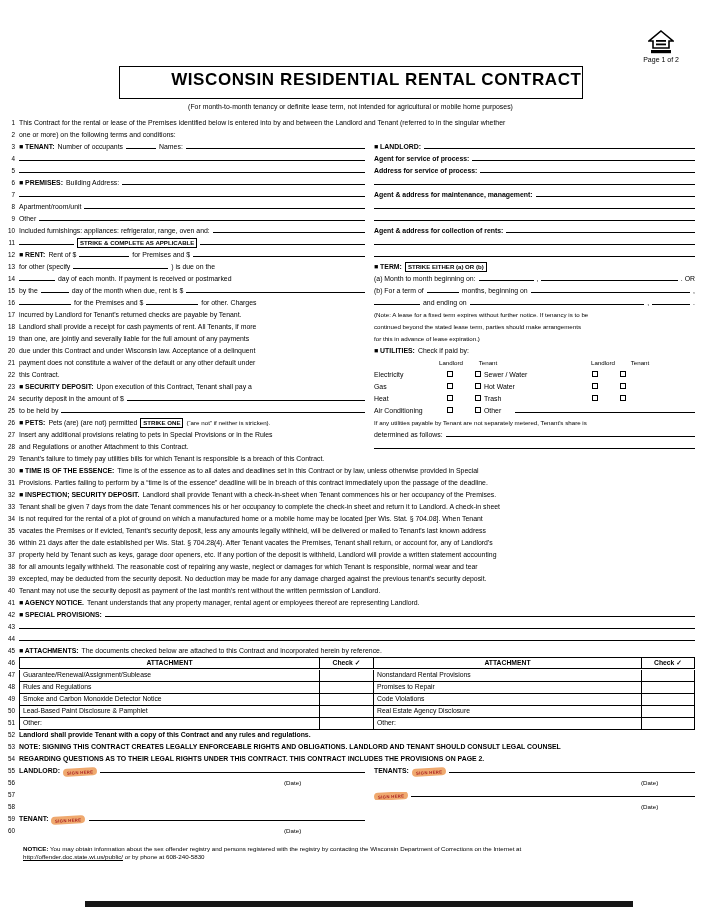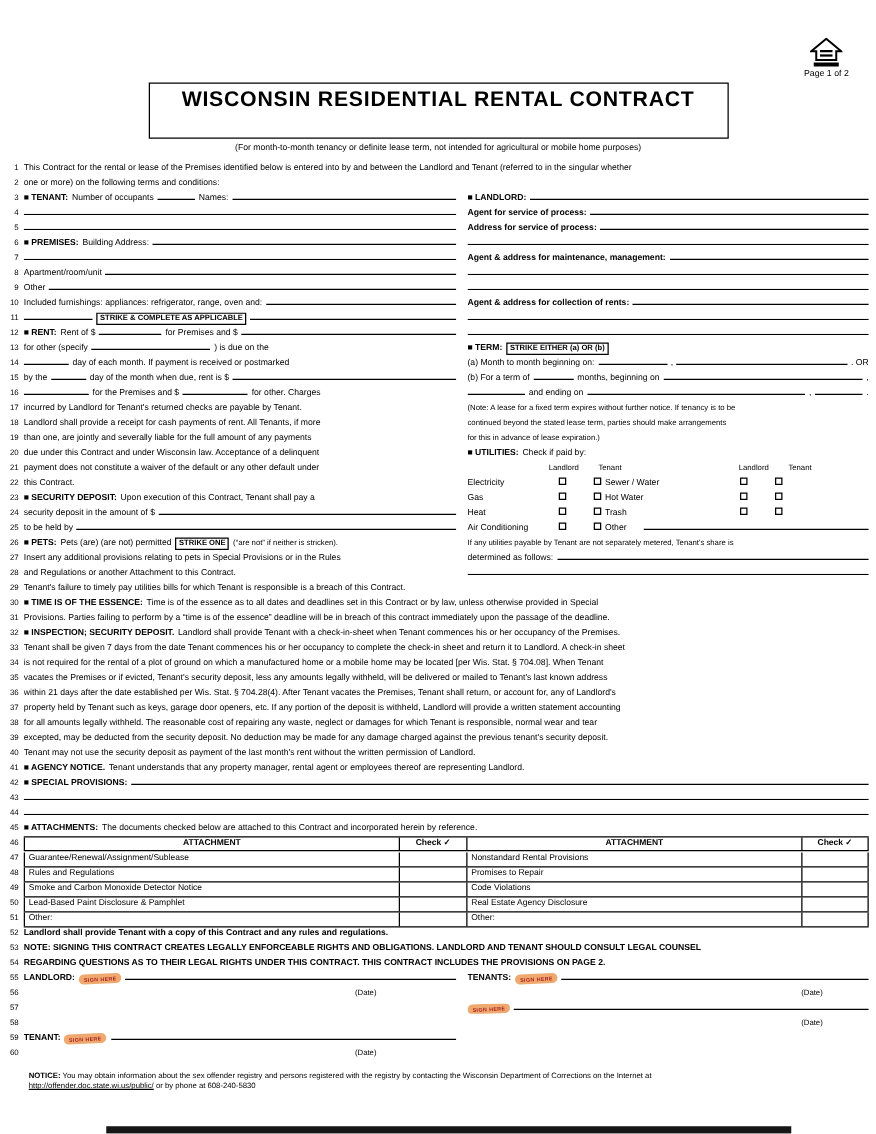--- a/index.html
+++ b/index.html
@@ -1,21 +1,21 @@
 <!DOCTYPE html>
 <html><head>
 <meta charset="utf-8">
 <style>
   *{box-sizing:border-box}
   html,body{margin:0;padding:0;background:#fff}
   body{font-family:"Liberation Sans",sans-serif;color:#000}
   .page{width:701px;height:907px;background:#fff;position:relative;padding:0 6px;overflow:hidden}
   .top-right{position:absolute;top:30px;right:22px;text-align:center}
   .page-label{font-size:7px;margin-top:2px}
-  .title-box{width:464px;margin:66px auto 0;border:1.5px solid #000;text-align:center;padding:3px 0 20px}
+  .title-box{width:464px;margin:66px auto 0;border:1.5px solid #000;text-align:right;padding:3px 0 8px}
   .title-box span{font-size:17px;font-weight:bold;letter-spacing:.6px}
   .subtitle{text-align:center;font-size:6.9px;margin-top:4px}
   .lines{margin-top:7px}
   .row{display:flex;align-items:baseline;height:12px;line-height:12px;white-space:nowrap}
   .num{width:13px;flex-shrink:0;text-align:right;padding-right:4px;font-size:6.3px}
   .cell{display:flex;align-items:baseline;overflow:hidden}
   .cell>*{margin-right:3px;flex-shrink:0}
   .cell>*:last-child{margin-right:0}
   .full{flex:1}
   .col-left{width:346px;flex-shrink:0}

